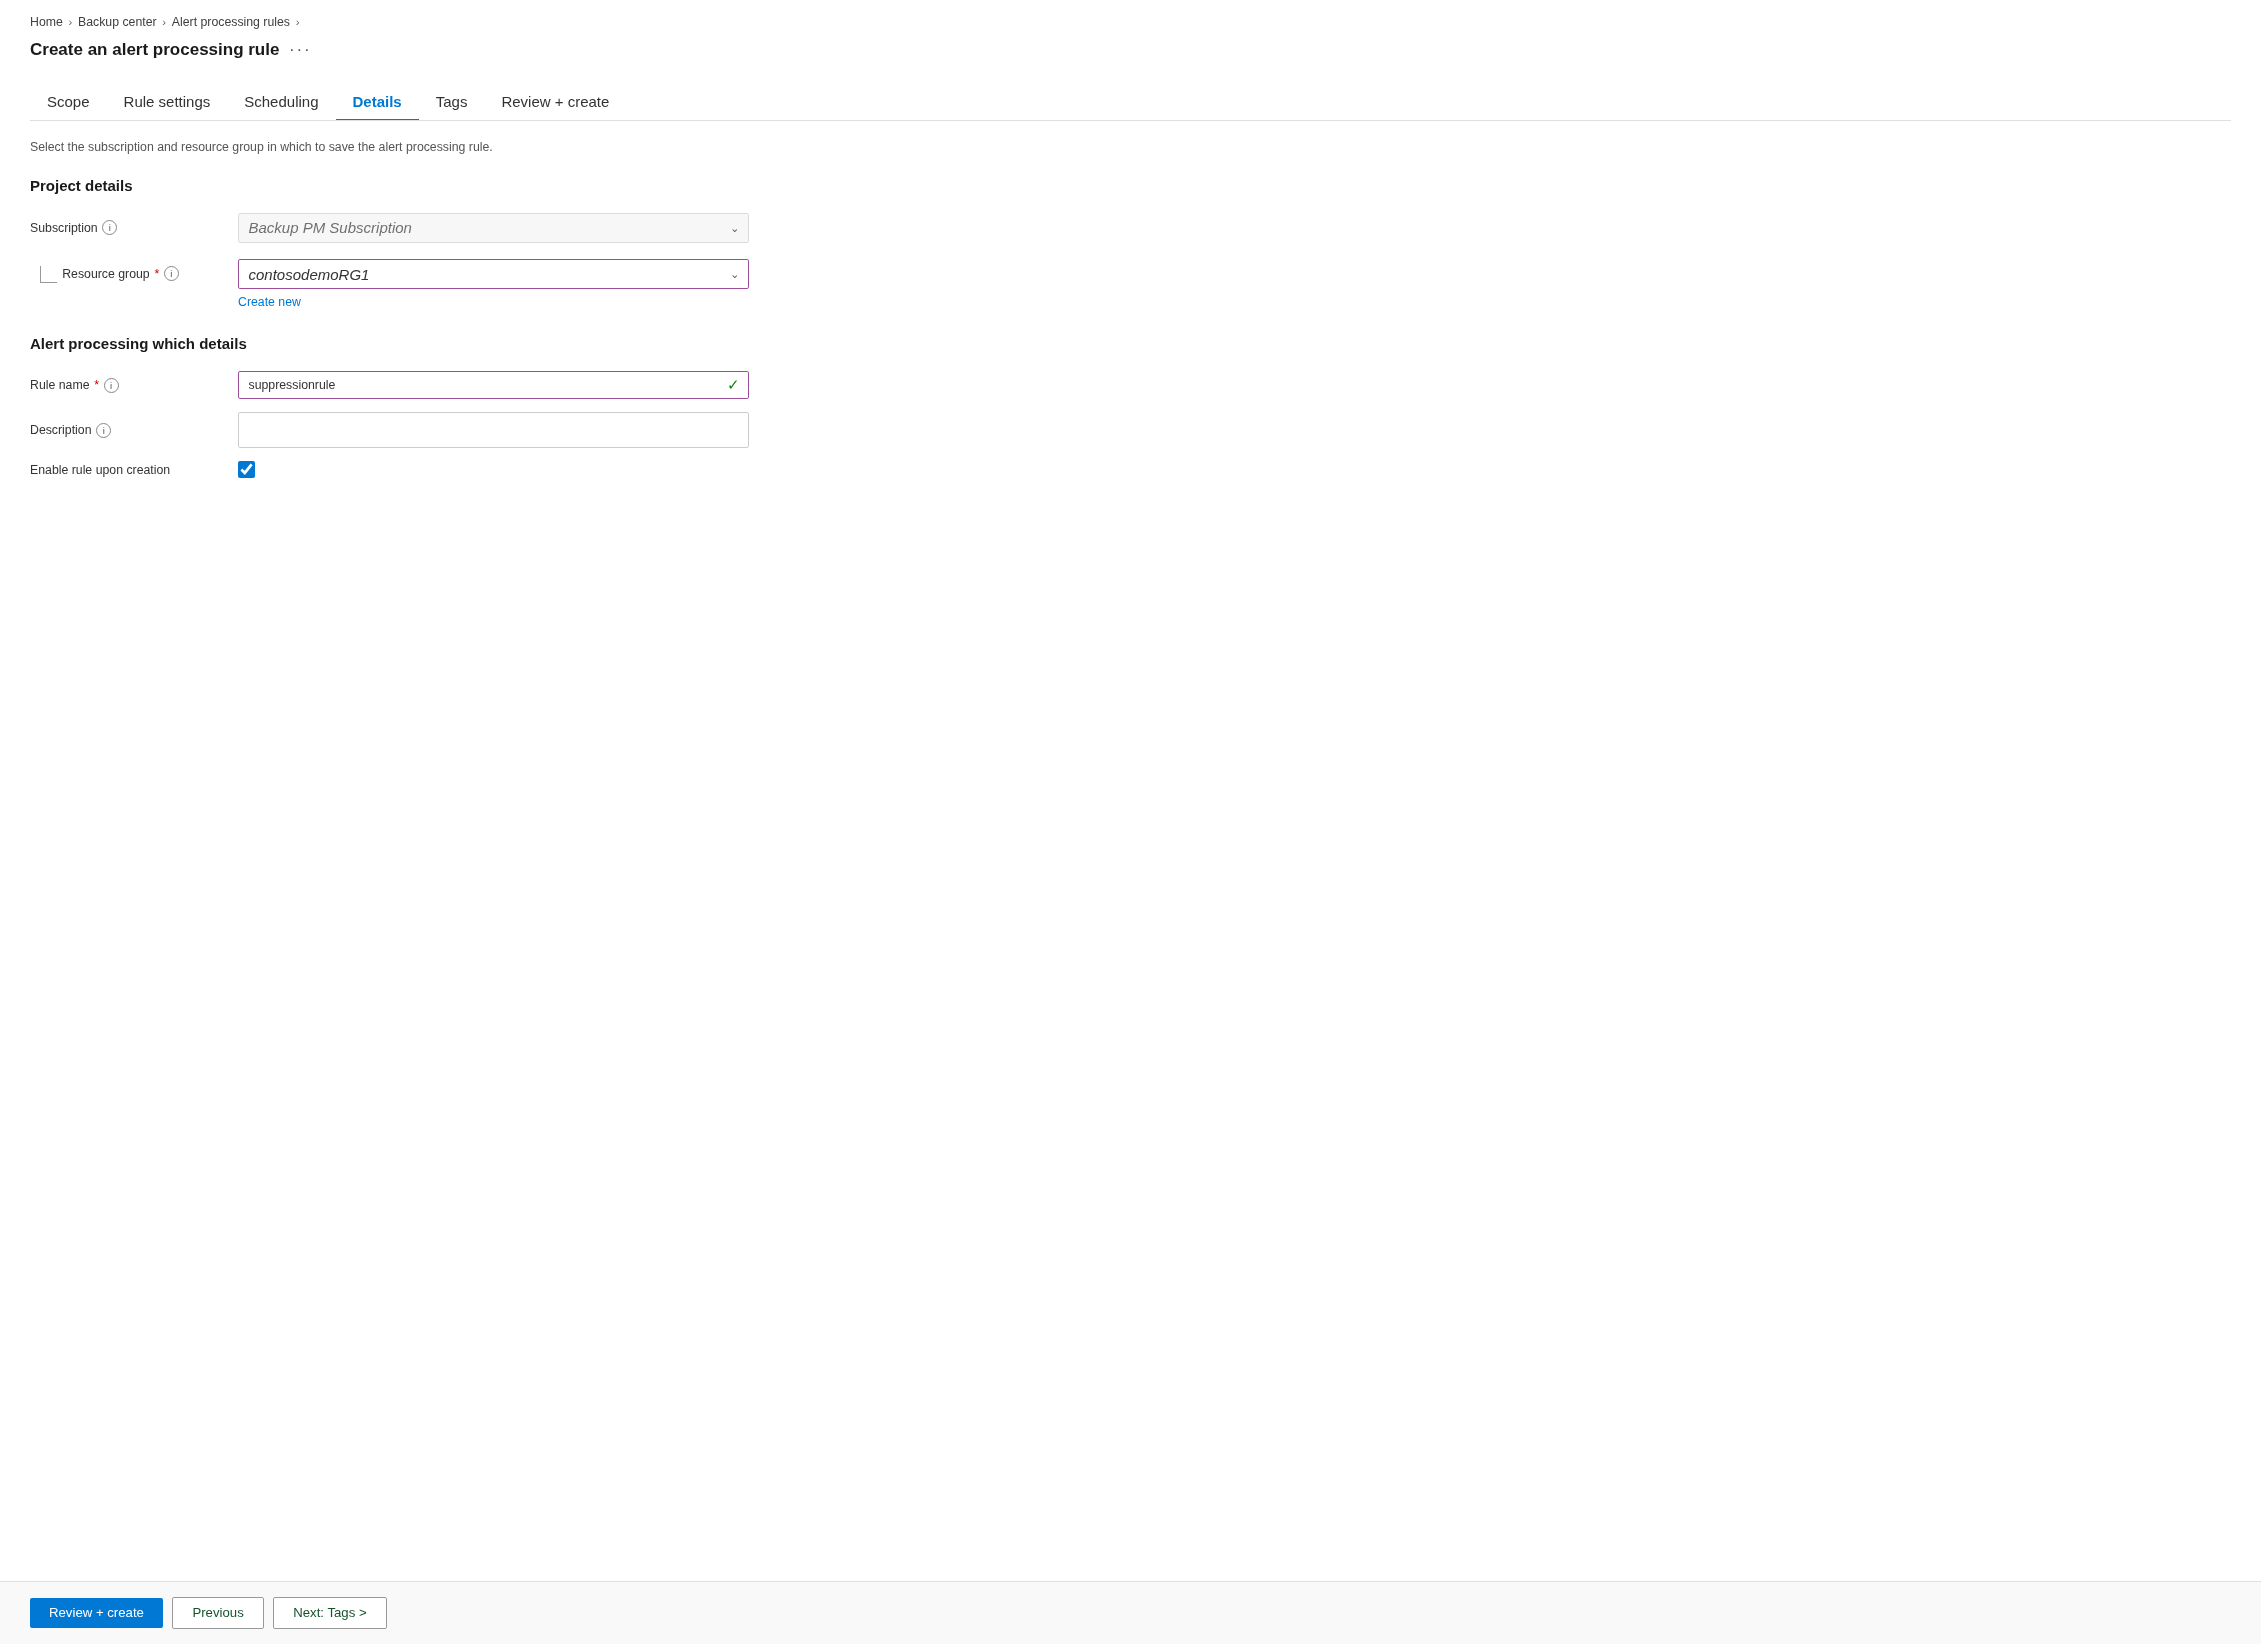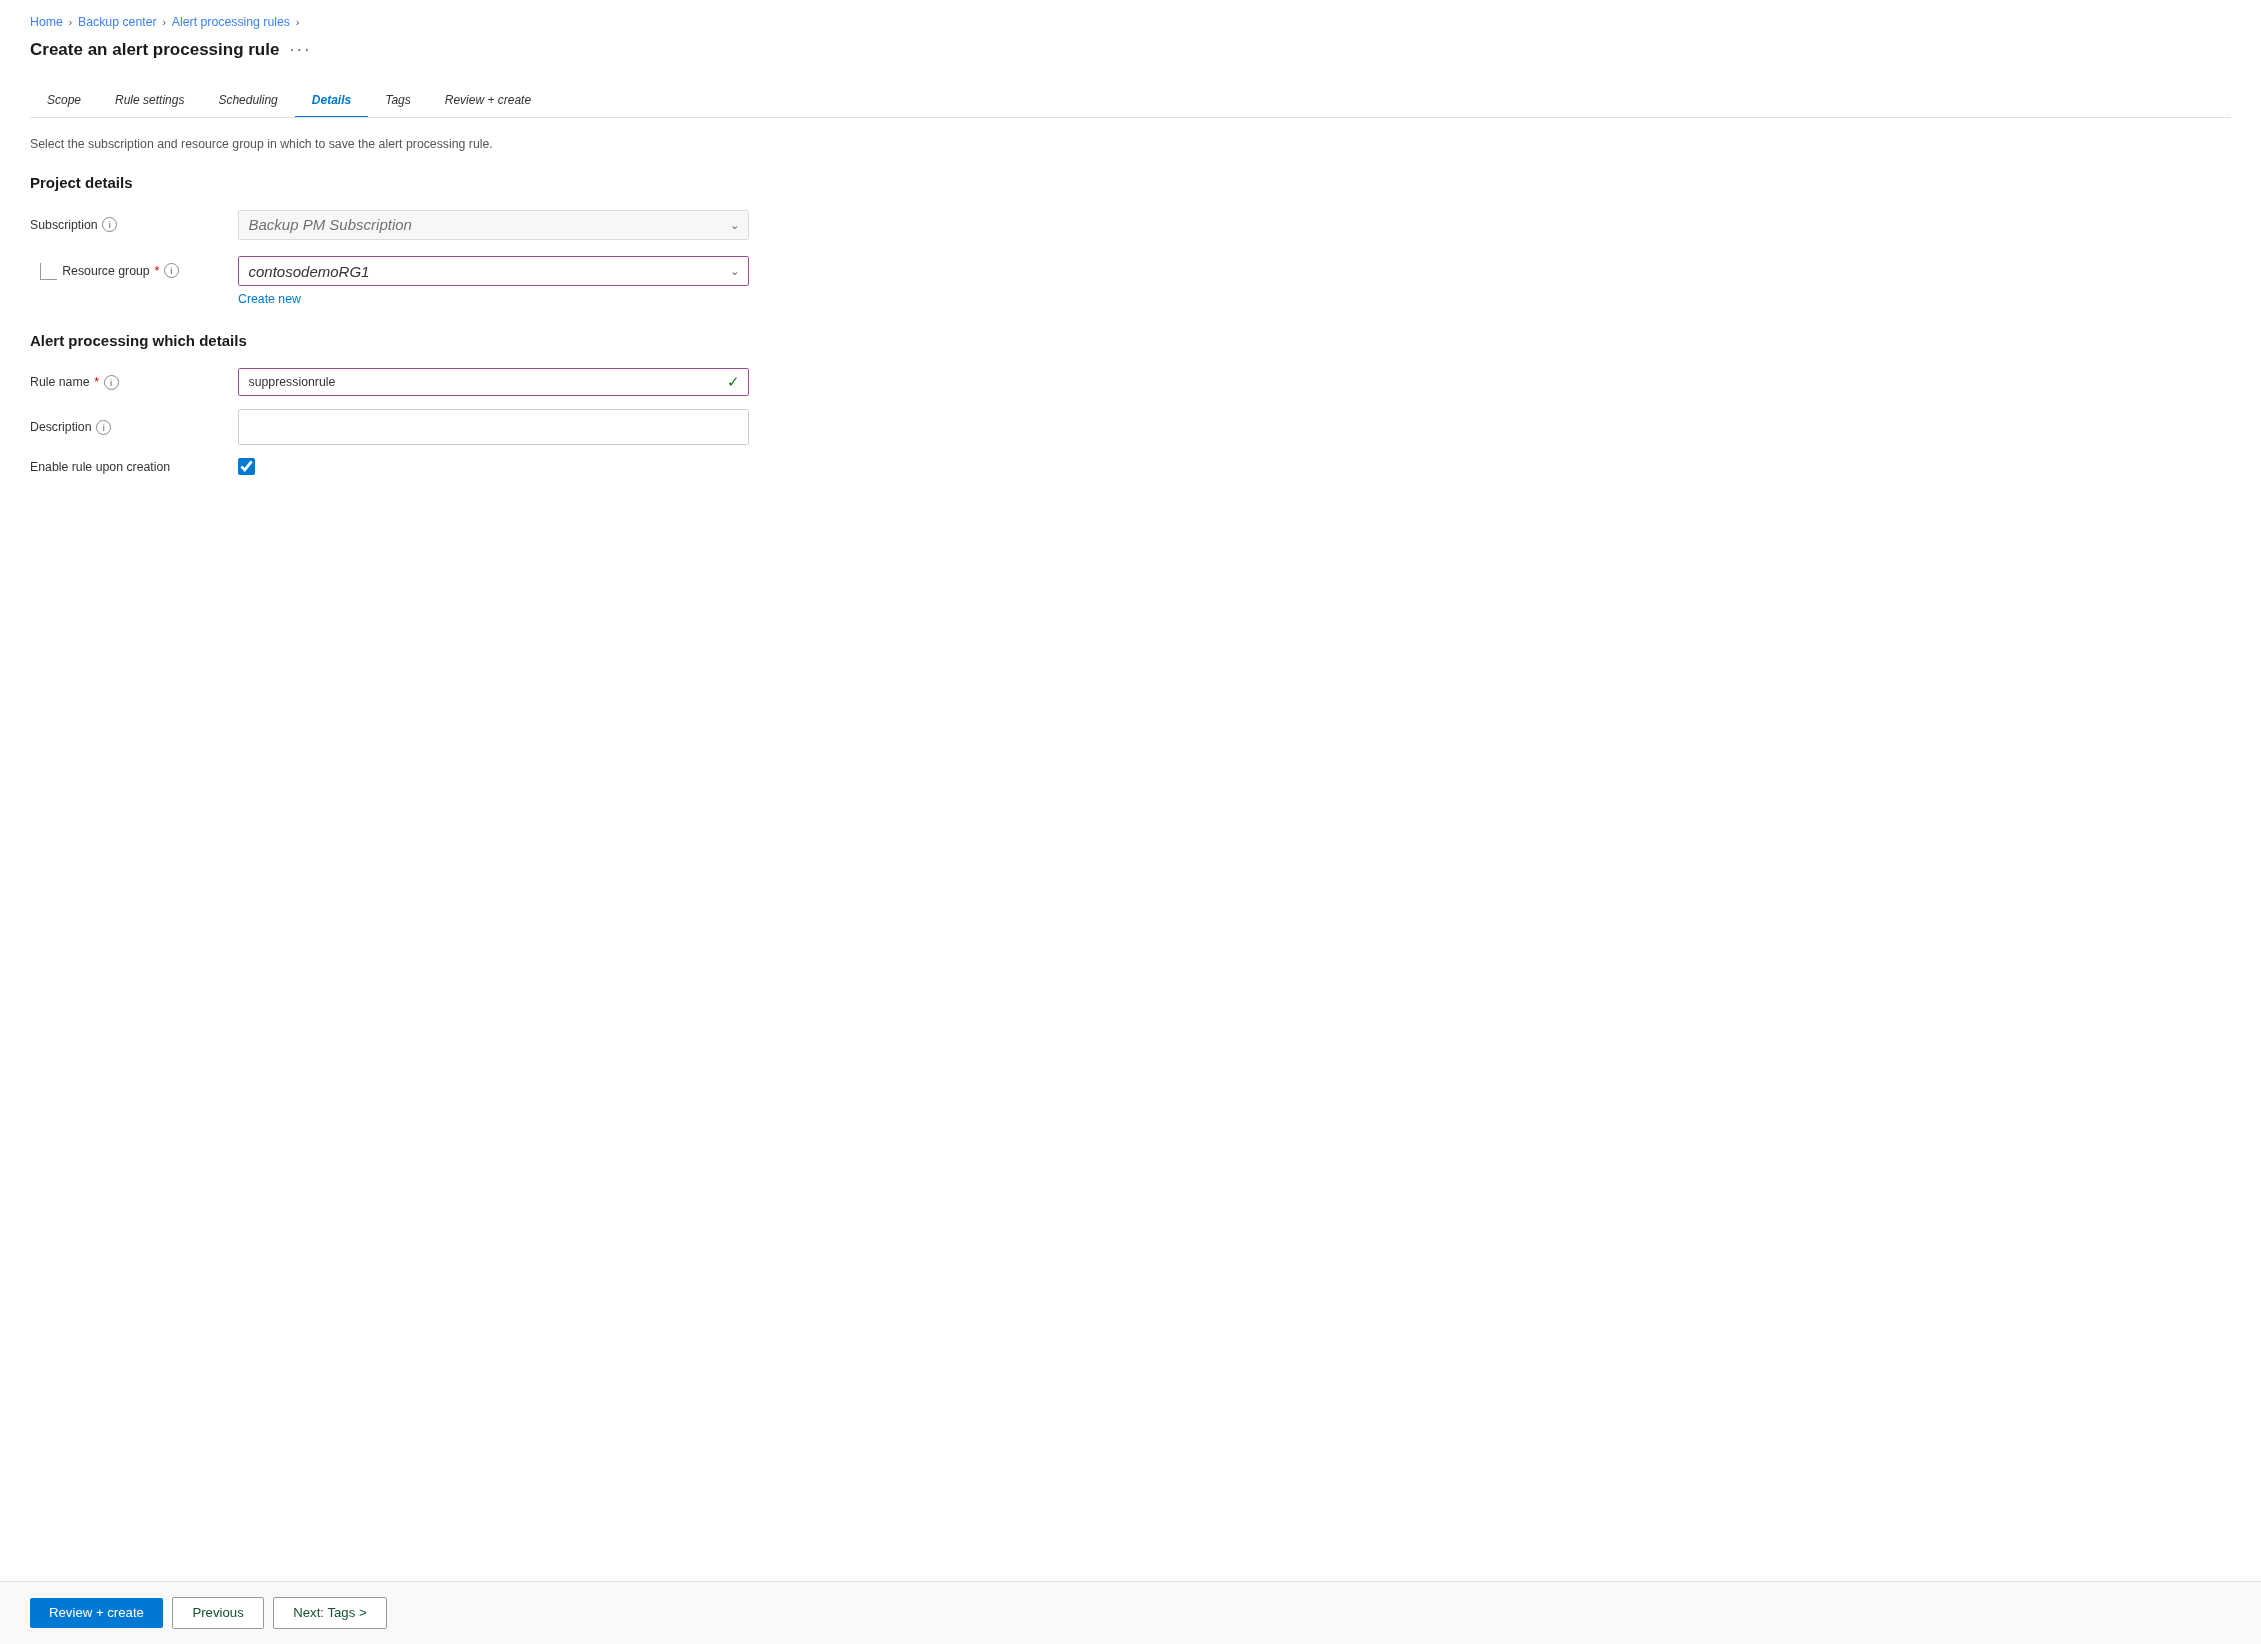--- a/index.html
+++ b/index.html
@@ -18,21 +18,21 @@
     }
     .breadcrumb {
       display: flex;
       align-items: center;
       gap: 5.7px;
       font-size: 12.3px;
       margin-bottom: 11.4px;
       flex-wrap: wrap;
     }
     .breadcrumb a, .breadcrumb-link {
-      color: #3b82f6;
+      color: #404040;
       text-decoration: none;
       cursor: pointer;
     }
     .breadcrumb-separator {
       color: #666;
       font-size: 11.4px;
     }
     .page-title-row {
       display: flex;
       align-items: center;
@@ -52,26 +52,25 @@
     }
     .tabs {
       display: flex;
       gap: 0;
       border-bottom: 0.9px solid #e0e0e0;
       margin-bottom: 19px;
     }
     .tab {
       padding: 9.5px 17px;
       cursor: pointer;
-      font-size: 12px;
+      font-size: 15px;
       color: #333;
       border-bottom: 1.9px solid transparent;
       margin-bottom: -0.9px;
       white-space: nowrap;
-      font-style: italic;
     }
     .tab.active {
       color: #0078d4;
       border-bottom: 1.9px solid #0078d4;
       font-weight: 600;
     }
     .description-text {
       font-size: 12.3px;
       color: #555;
       margin-bottom: 23px;

